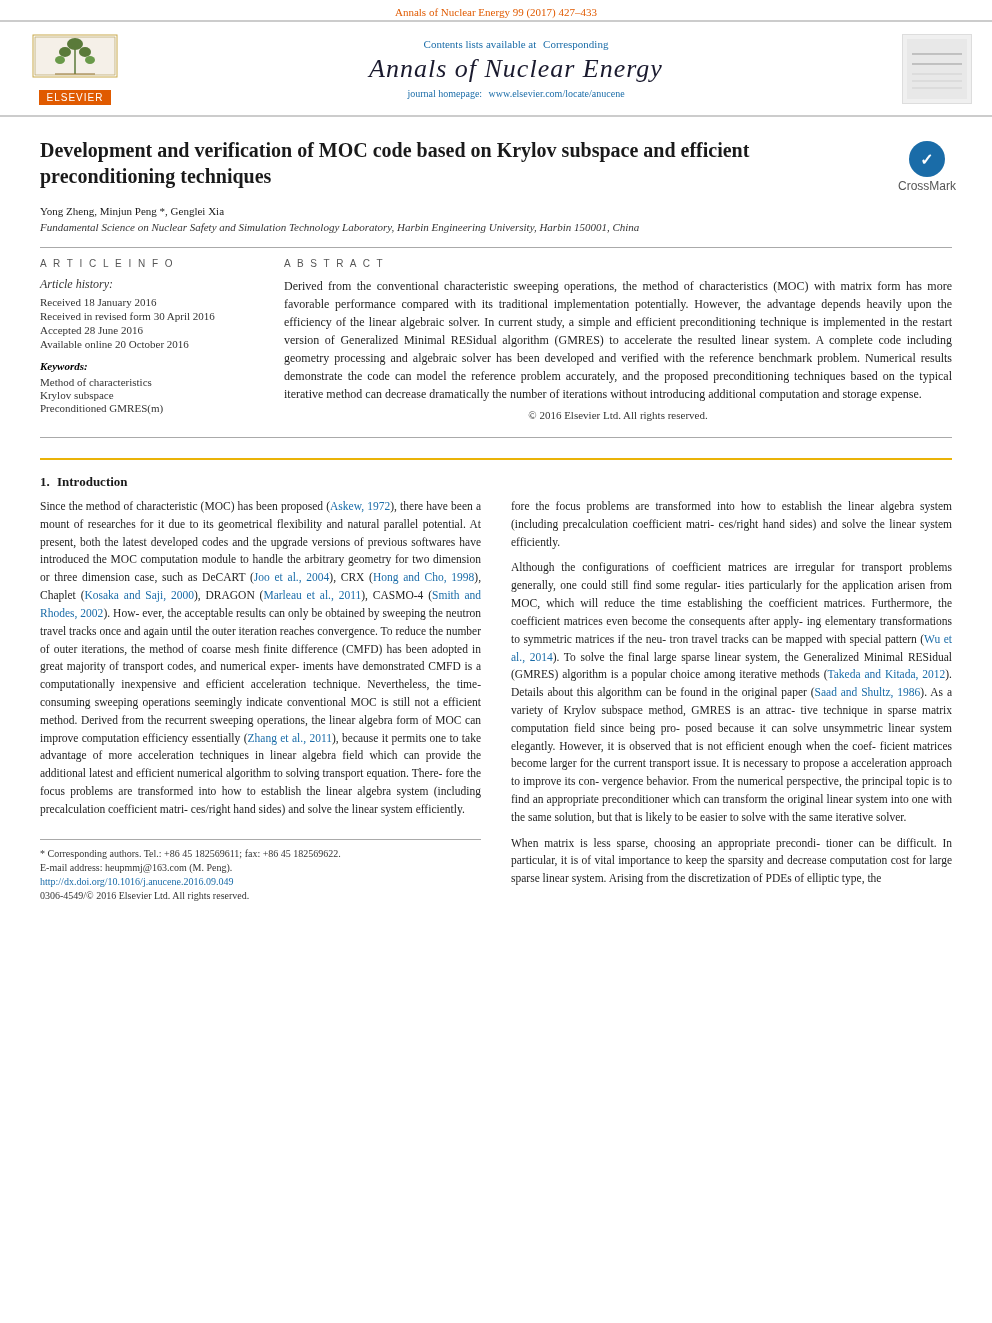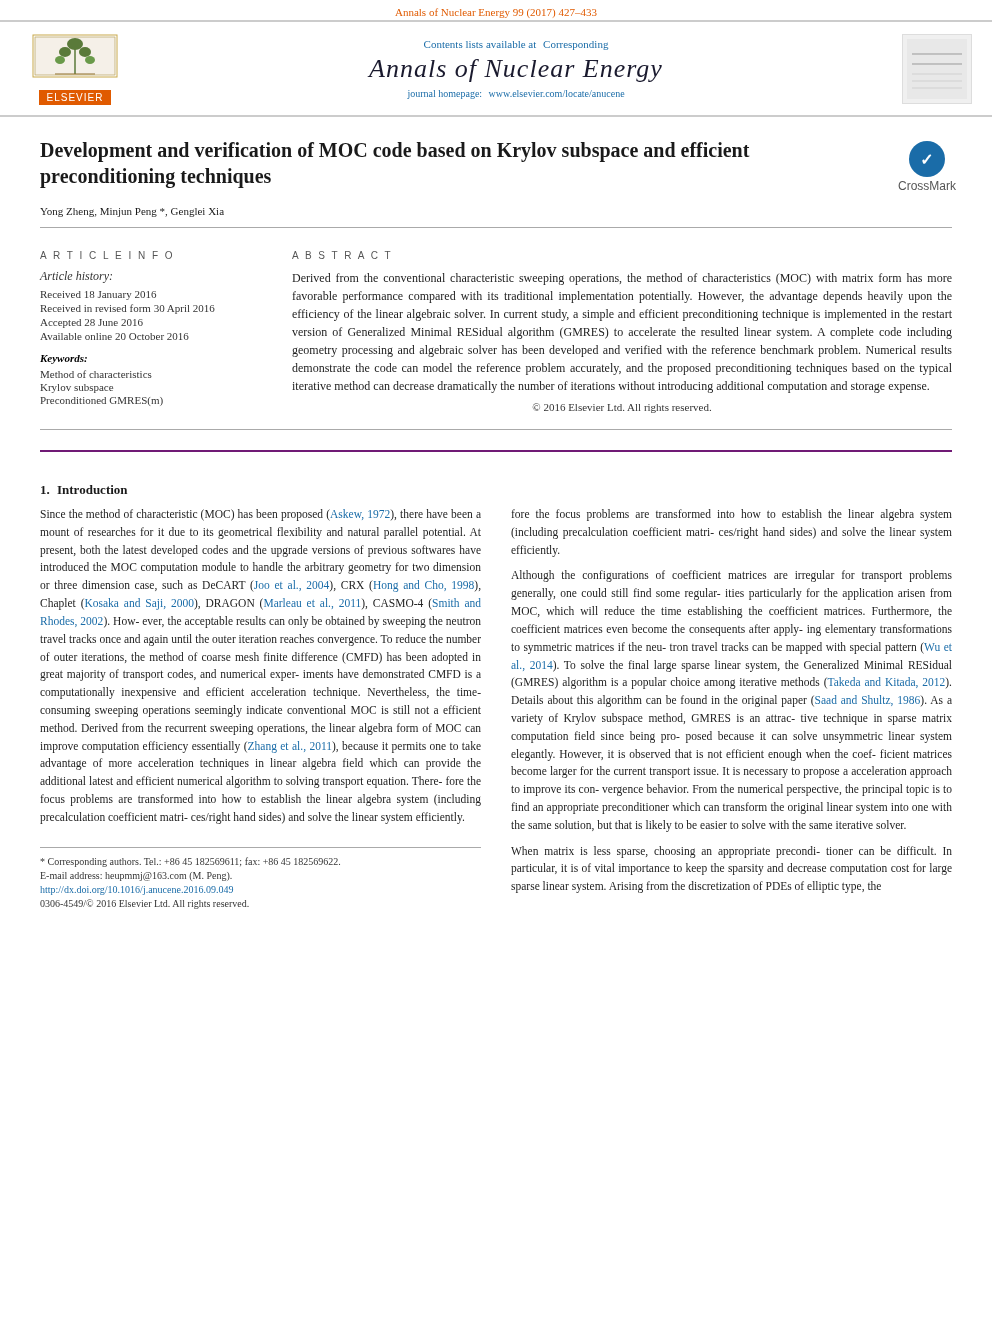--- a/index.html
+++ b/index.html
@@ -134,22 +134,22 @@
       margin-bottom: 14px;
     }
     .divider {
       border: none;
       border-top: 1px solid #aaa;
       margin: 10px 0;
     }
     
     .two-col {
       display: flex;
-      gap: 32px;
-      margin-top: 22px;
+      gap: 24px;
+      margin-top: 10px;
     }
     .left-col {
       width: 220px;
       flex-shrink: 0;
     }
     .right-col {
       flex: 1;
     }
     .section-heading {
       font-size: 10px;
@@ -191,22 +191,22 @@
     }
     .copyright-line {
       font-size: 11px;
       color: #333;
       text-align: center;
       margin-top: 6px;
     }
     
     .body-section {
       margin-top: 20px;
-      border-top: 2px solid #701a75;
-      padding-top: 30px;
+      border-top: 2px solid #eab308;
+      padding-top: 14px;
     }
     .body-two-col {
       display: flex;
       gap: 30px;
     }
     .body-left {
       flex: 1;
     }
     .body-right {
       flex: 1;
@@ -299,20 +299,21 @@
     <div class="crossmark-logo">
       <div class="crossmark-circle">✓</div>
       <div class="crossmark-text">CrossMark</div>
     </div>
   </div>
 
   <div class="authors">
     <span>Yong Zheng, Minjun Peng *, Genglei Xia</span>
   </div>
 
+  <div class="affiliation">Fundamental Science on Nuclear Safety and Simulation Technology Laboratory, Harbin Engineering University, Harbin 150001, China</div>
 
   <hr class="divider">
 
   <div class="two-col">
 
     <div class="left-col">
       <div class="section-heading">A R T I C L E   I N F O</div>
       <div class="article-info-label">Article history:</div>
       <div class="article-info-line">Received 18 January 2016</div>
       <div class="article-info-line">Received in revised form 30 April 2016</div>

